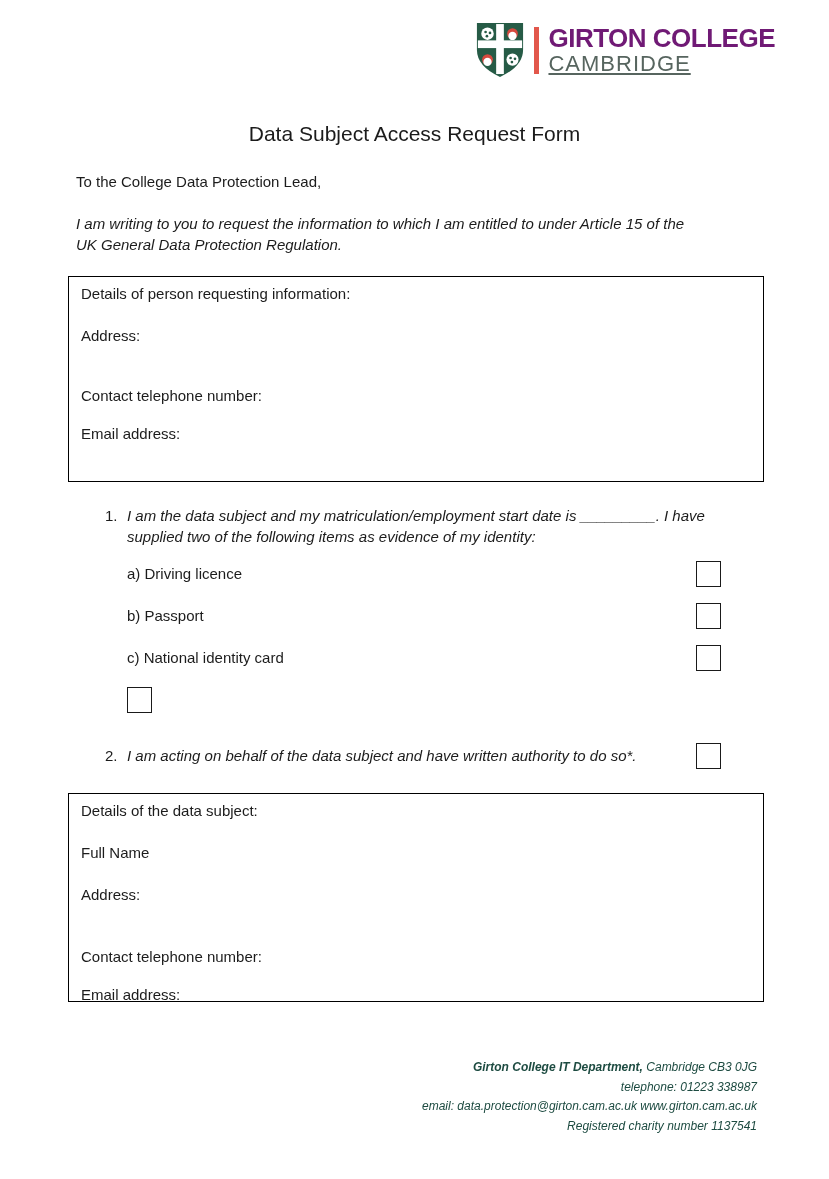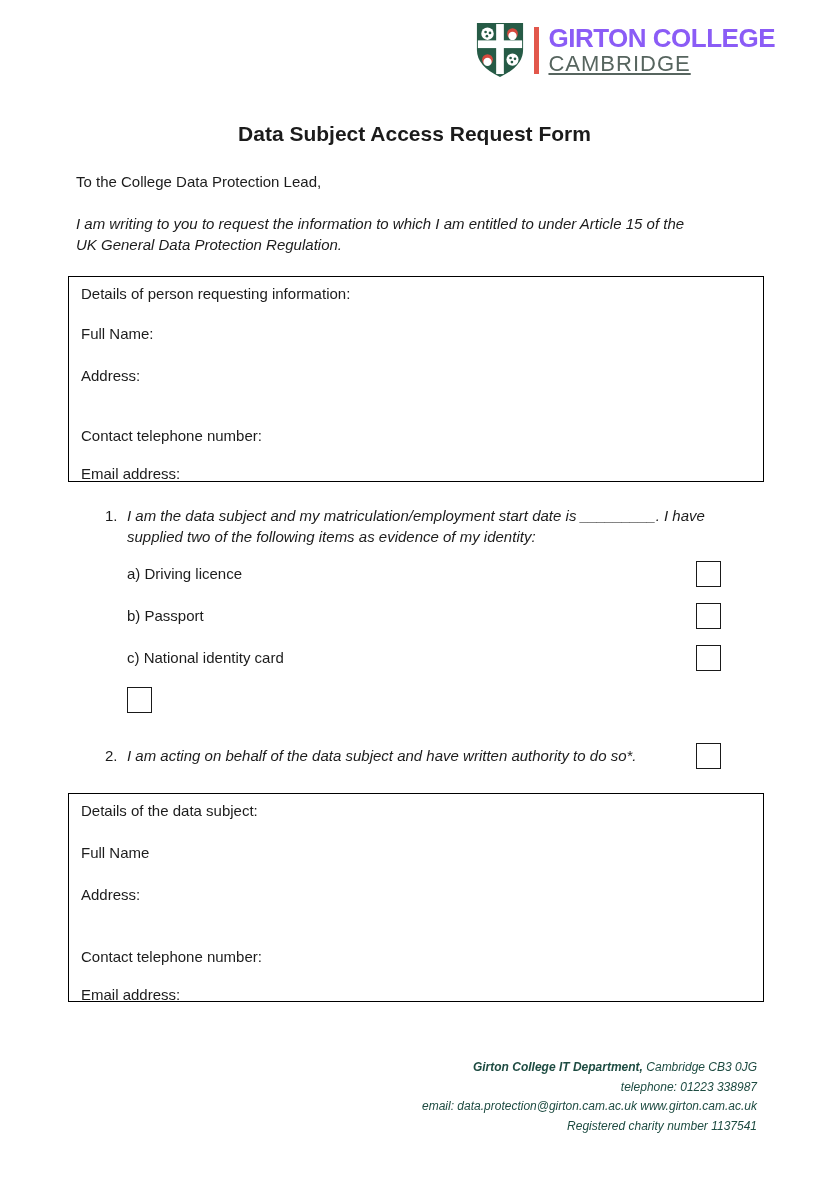--- a/index.html
+++ b/index.html
@@ -28,34 +28,34 @@
   }
   .shield { width: 50px; height: 58px; flex: 0 0 auto; }
   .logo-divider {
     width: 5px; height: 47px;
     background: #e2574b;
     margin: 0 9px 0 9px;
     flex: 0 0 auto;
   }
   .wordmark { display: flex; flex-direction: column; justify-content: center; }
   .wordmark .college {
-    font-size: 26px; font-weight: 700; color: #8b5cf6;
+    font-size: 26px; font-weight: 700; color: #701a75;
     letter-spacing: -0.5px; line-height: 27px; white-space: nowrap;
   }
   .wordmark .city {
     font-size: 22px; font-weight: 400; color: #57655f;
     letter-spacing: 1px; line-height: 23px; white-space: nowrap; text-decoration: underline;
   }
 
   
   .doc-title {
     margin-top: 40px;
     text-align: center;
     font-size: 21px;
-    font-weight: 700;
+    font-weight: 400;
     line-height: 28px;
     color: #1b1b1b;
   }
   .salutation {
     margin: 24px 0 0 76px;
     font-size: 15px; line-height: 20px;
   }
   .intro {
     margin: 21px 0 0 76px;
     font-size: 15px; line-height: 21px;
@@ -166,21 +166,20 @@
 
   <p class="salutation">To the College Data Protection Lead,</p>
 
   <p class="intro">
     <span class="line">I am writing to you to request the information to which I am entitled to under Article 15 of the</span>
     <span class="line" style="display:block">UK General Data Protection Regulation.</span>
   </p>
 
   <div class="detail-box box-1">
     <div>Details of person requesting information:</div>
-    <div class="fld-0">Full Name:</div>
     <div class="fld-1">Address:</div>
     <div class="fld-2">Contact telephone number:</div>
     <div class="fld-3">Email address:</div>
   </div>
 
   <div class="numbered-item">
     <span class="num">1.</span>
     <span class="item-text">
       <span class="line" style="display:block"><span>I am the data subject and my matriculation/employment start date is </span><span>_________</span><span>. I have</span></span>
       <span class="line" style="display:block">supplied two of the following items as evidence of my identity:</span>

